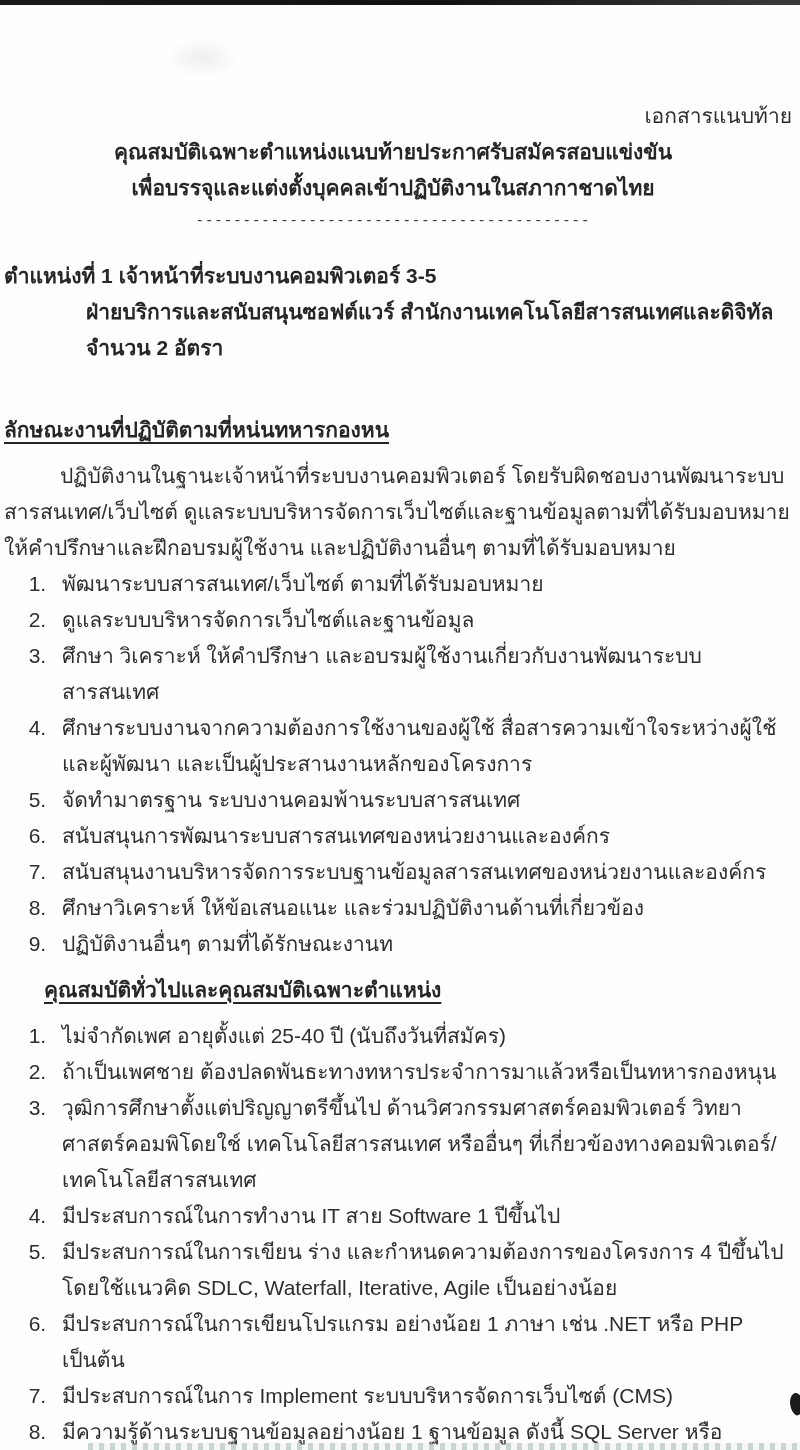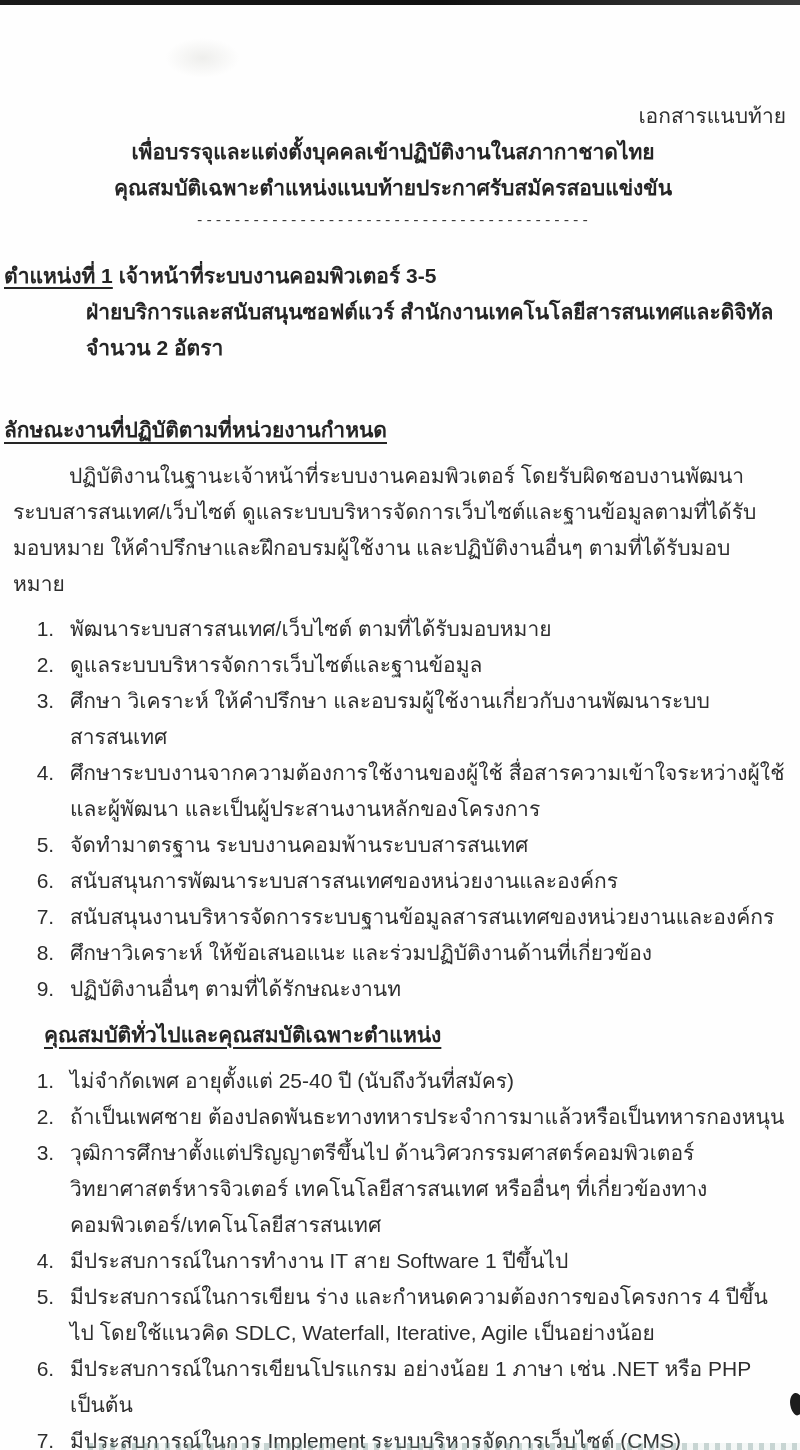--- a/index.html
+++ b/index.html
@@ -24,21 +24,21 @@
     background: linear-gradient(90deg, #1a1a1a 0%, #111 55%, #2a2a2a 80%, #3a3a3a 100%);
   }
   
   .smudge {
     position: absolute; top: 38px; left: 165px;
     width: 75px; height: 40px;
     background: radial-gradient(ellipse at center, rgba(175,175,165,0.20), transparent 70%);
   }
   .corner-label {
     margin-top: 98px;
-    padding-right: 14px;
+    padding-right: 8px;
     text-align: right;
   }
   .doc-title {
     text-align: center;
     font-weight: bold;
     color: #262626;
   }
   .doc-title .t-line { padding-right: 14px; }
   .divider {
     text-align: center;
@@ -51,45 +51,44 @@
     font-family: "Liberation Mono", "DejaVu Sans Mono", monospace;
     font-size: 14px;
   }
   .position-block {
     margin-top: 24px;
     font-weight: bold;
     color: #262626;
   }
   .pos-line1 { padding-left: 4px; }
   .pos-label {
-    text-decoration: underline;
     text-underline-offset: 4px;
   }
   .pos-line2 {
     padding-left: 86px;
     margin-top: 0;
   }
   .section-heading {
     font-size: 21px;
     font-weight: bold;
     color: #262626;
     text-decoration: underline;
     text-underline-offset: 5px;
     margin: 46px 0 10px 0;
     padding-left: 4px;
   }
   .section-heading.second { margin-top: 10px; padding-left: 44px; }
   .intro {
-    margin: 9px;
+    margin: 0;
     padding: 0 10px 0 4px;
     text-indent: 56px;
     text-align: left;
   }
   ol.doc-list {
-    margin: 0 0 0 8px;
+    margin: 0 0 0 0;
     padding: 0 12px 0 52px;
     list-style: decimal;
   }
   ol.doc-list li {
     padding-left: 10px;
   }
   ol.doc-list li::marker {
     color: #2e2e2e;
   }
   
@@ -114,55 +113,55 @@
 </head>
 <body>
 
 <div class="page">
   <div class="top-scan-bar"></div>
   <div class="smudge"></div>
 
   <div class="corner-label">เอกสารแนบท้าย</div>
 
   <div class="doc-title">
+    <div class="t-line">คุณสมบัติเฉพาะตำแหน่งแนบท้ายประกาศรับสมัครสอบแข่งขัน</div>
     <div class="t-line">เพื่อบรรจุและแต่งตั้งบุคคลเข้าปฏิบัติงานในสภากาชาดไทย</div>
-    <div class="t-line">คุณสมบัติเฉพาะตำแหน่งแนบท้ายประกาศรับสมัครสอบแข่งขัน</div>
     <div class="divider">------------------------------------------</div>
   </div>
 
   <div class="position-block">
     <div class="pos-line1">
       <span class="pos-label">ตำแหน่งที่ 1</span>
       <span>เจ้าหน้าที่ระบบงานคอมพิวเตอร์ 3-5</span>
     </div>
     <div class="pos-line2">ฝ่ายบริการและสนับสนุนซอฟต์แวร์ สำนักงานเทคโนโลยีสารสนเทศและดิจิทัล  จำนวน 2 อัตรา</div>
   </div>
 
-  <div class="section-heading">ลักษณะงานที่ปฏิบัติตามที่หน่วยงานกำหนด</div>
+  <div class="section-heading">ลักษณะงานที่ปฏิบัติตามที่หน่นทหารกองหน</div>
 
   <p class="intro">ปฏิบัติงานในฐานะเจ้าหน้าที่ระบบงานคอมพิวเตอร์ โดยรับผิดชอบงานพัฒนาระบบสารสนเทศ/เว็บไซต์ ดูแลระบบบริหารจัดการเว็บไซต์และฐานข้อมูลตามที่ได้รับมอบหมาย ให้คำปรึกษาและฝึกอบรมผู้ใช้งาน และปฏิบัติงานอื่นๆ ตามที่ได้รับมอบหมาย</p>
 
   <ol class="doc-list">
     <li>พัฒนาระบบสารสนเทศ/เว็บไซต์ ตามที่ได้รับมอบหมาย</li>
     <li>ดูแลระบบบริหารจัดการเว็บไซต์และฐานข้อมูล</li>
     <li>ศึกษา วิเคราะห์ ให้คำปรึกษา และอบรมผู้ใช้งานเกี่ยวกับงานพัฒนาระบบสารสนเทศ</li>
     <li>ศึกษาระบบงานจากความต้องการใช้งานของผู้ใช้ สื่อสารความเข้าใจระหว่างผู้ใช้และผู้พัฒนา และเป็นผู้ประสานงานหลักของโครงการ</li>
     <li>จัดทำมาตรฐาน ระบบงานคอมพ้านระบบสารสนเทศ</li>
     <li>สนับสนุนการพัฒนาระบบสารสนเทศของหน่วยงานและองค์กร</li>
     <li>สนับสนุนงานบริหารจัดการระบบฐานข้อมูลสารสนเทศของหน่วยงานและองค์กร</li>
     <li>ศึกษาวิเคราะห์ ให้ข้อเสนอแนะ และร่วมปฏิบัติงานด้านที่เกี่ยวข้อง</li>
     <li>ปฏิบัติงานอื่นๆ ตามที่ได้รักษณะงานท</li>
   </ol>
 
   <div class="section-heading second">คุณสมบัติทั่วไปและคุณสมบัติเฉพาะตำแหน่ง</div>
 
   <ol class="doc-list">
     <li>ไม่จำกัดเพศ อายุตั้งแต่ 25-40 ปี (นับถึงวันที่สมัคร)</li>
     <li>ถ้าเป็นเพศชาย ต้องปลดพันธะทางทหารประจำการมาแล้วหรือเป็นทหารกองหนุน</li>
-    <li>วุฒิการศึกษาตั้งแต่ปริญญาตรีขึ้นไป ด้านวิศวกรรมศาสตร์คอมพิวเตอร์ วิทยาศาสตร์หารจิวเตอร์ เทคโนโลยีสารสนเทศ หรืออื่นๆ ที่เกี่ยวข้องทางคอมพิวเตอร์/เทคโนโลยีสารสนเทศ</li>
+    <li>วุฒิการศึกษาตั้งแต่ปริญญาตรีขึ้นไป ด้านวิศวกรรมศาสตร์คอมพิวเตอร์ วิทยาศาสตร์คอมพิโดยใช์ เทคโนโลยีสารสนเทศ หรืออื่นๆ ที่เกี่ยวข้องทางคอมพิวเตอร์/เทคโนโลยีสารสนเทศ</li>
     <li>มีประสบการณ์ในการทำงาน IT สาย Software 1 ปีขึ้นไป</li>
     <li>มีประสบการณ์ในการเขียน ร่าง และกำหนดความต้องการของโครงการ 4 ปีขึ้นไป โดยใช้แนวคิด SDLC, Waterfall, Iterative, Agile เป็นอย่างน้อย</li>
     <li>มีประสบการณ์ในการเขียนโปรแกรม อย่างน้อย 1 ภาษา เช่น .NET หรือ PHP เป็นต้น</li>
     <li>มีประสบการณ์ในการ Implement ระบบบริหารจัดการเว็บไซต์ (CMS)</li>
     <li>มีความรู้ด้านระบบฐานข้อมูลอย่างน้อย 1 ฐานข้อมูล ดังนี้ SQL Server หรือ MySQL</li>
   </ol>
 
   <div class="ink-mark"></div>
   <div class="bottom-strip"></div>
 </div>

